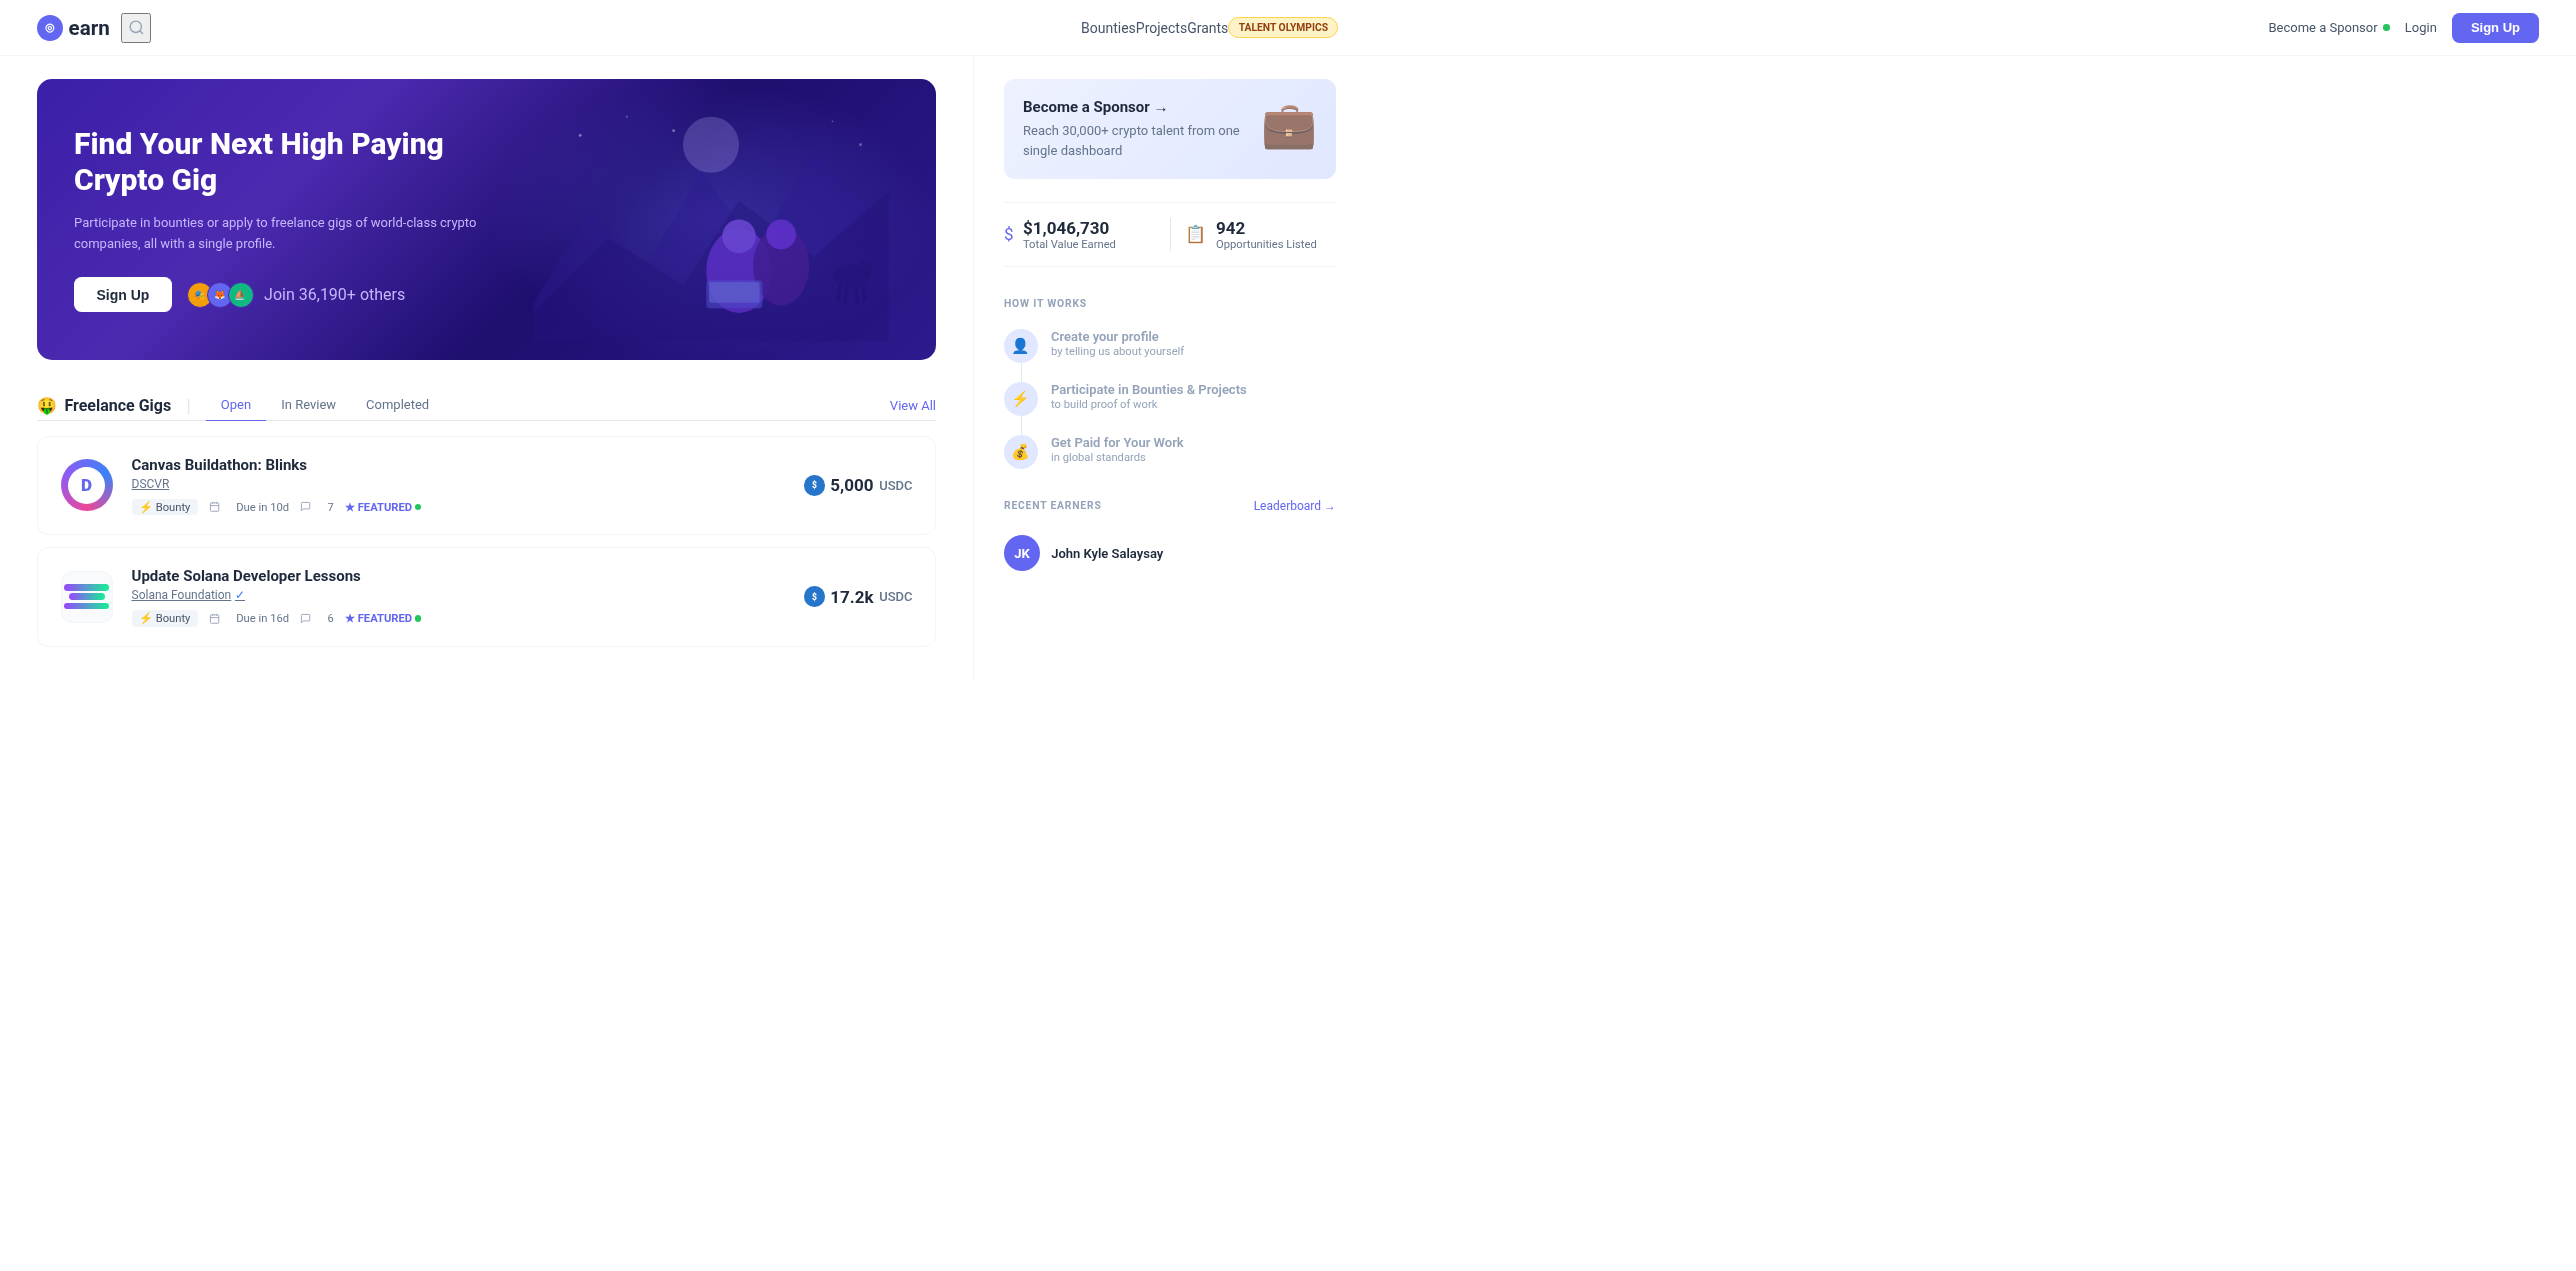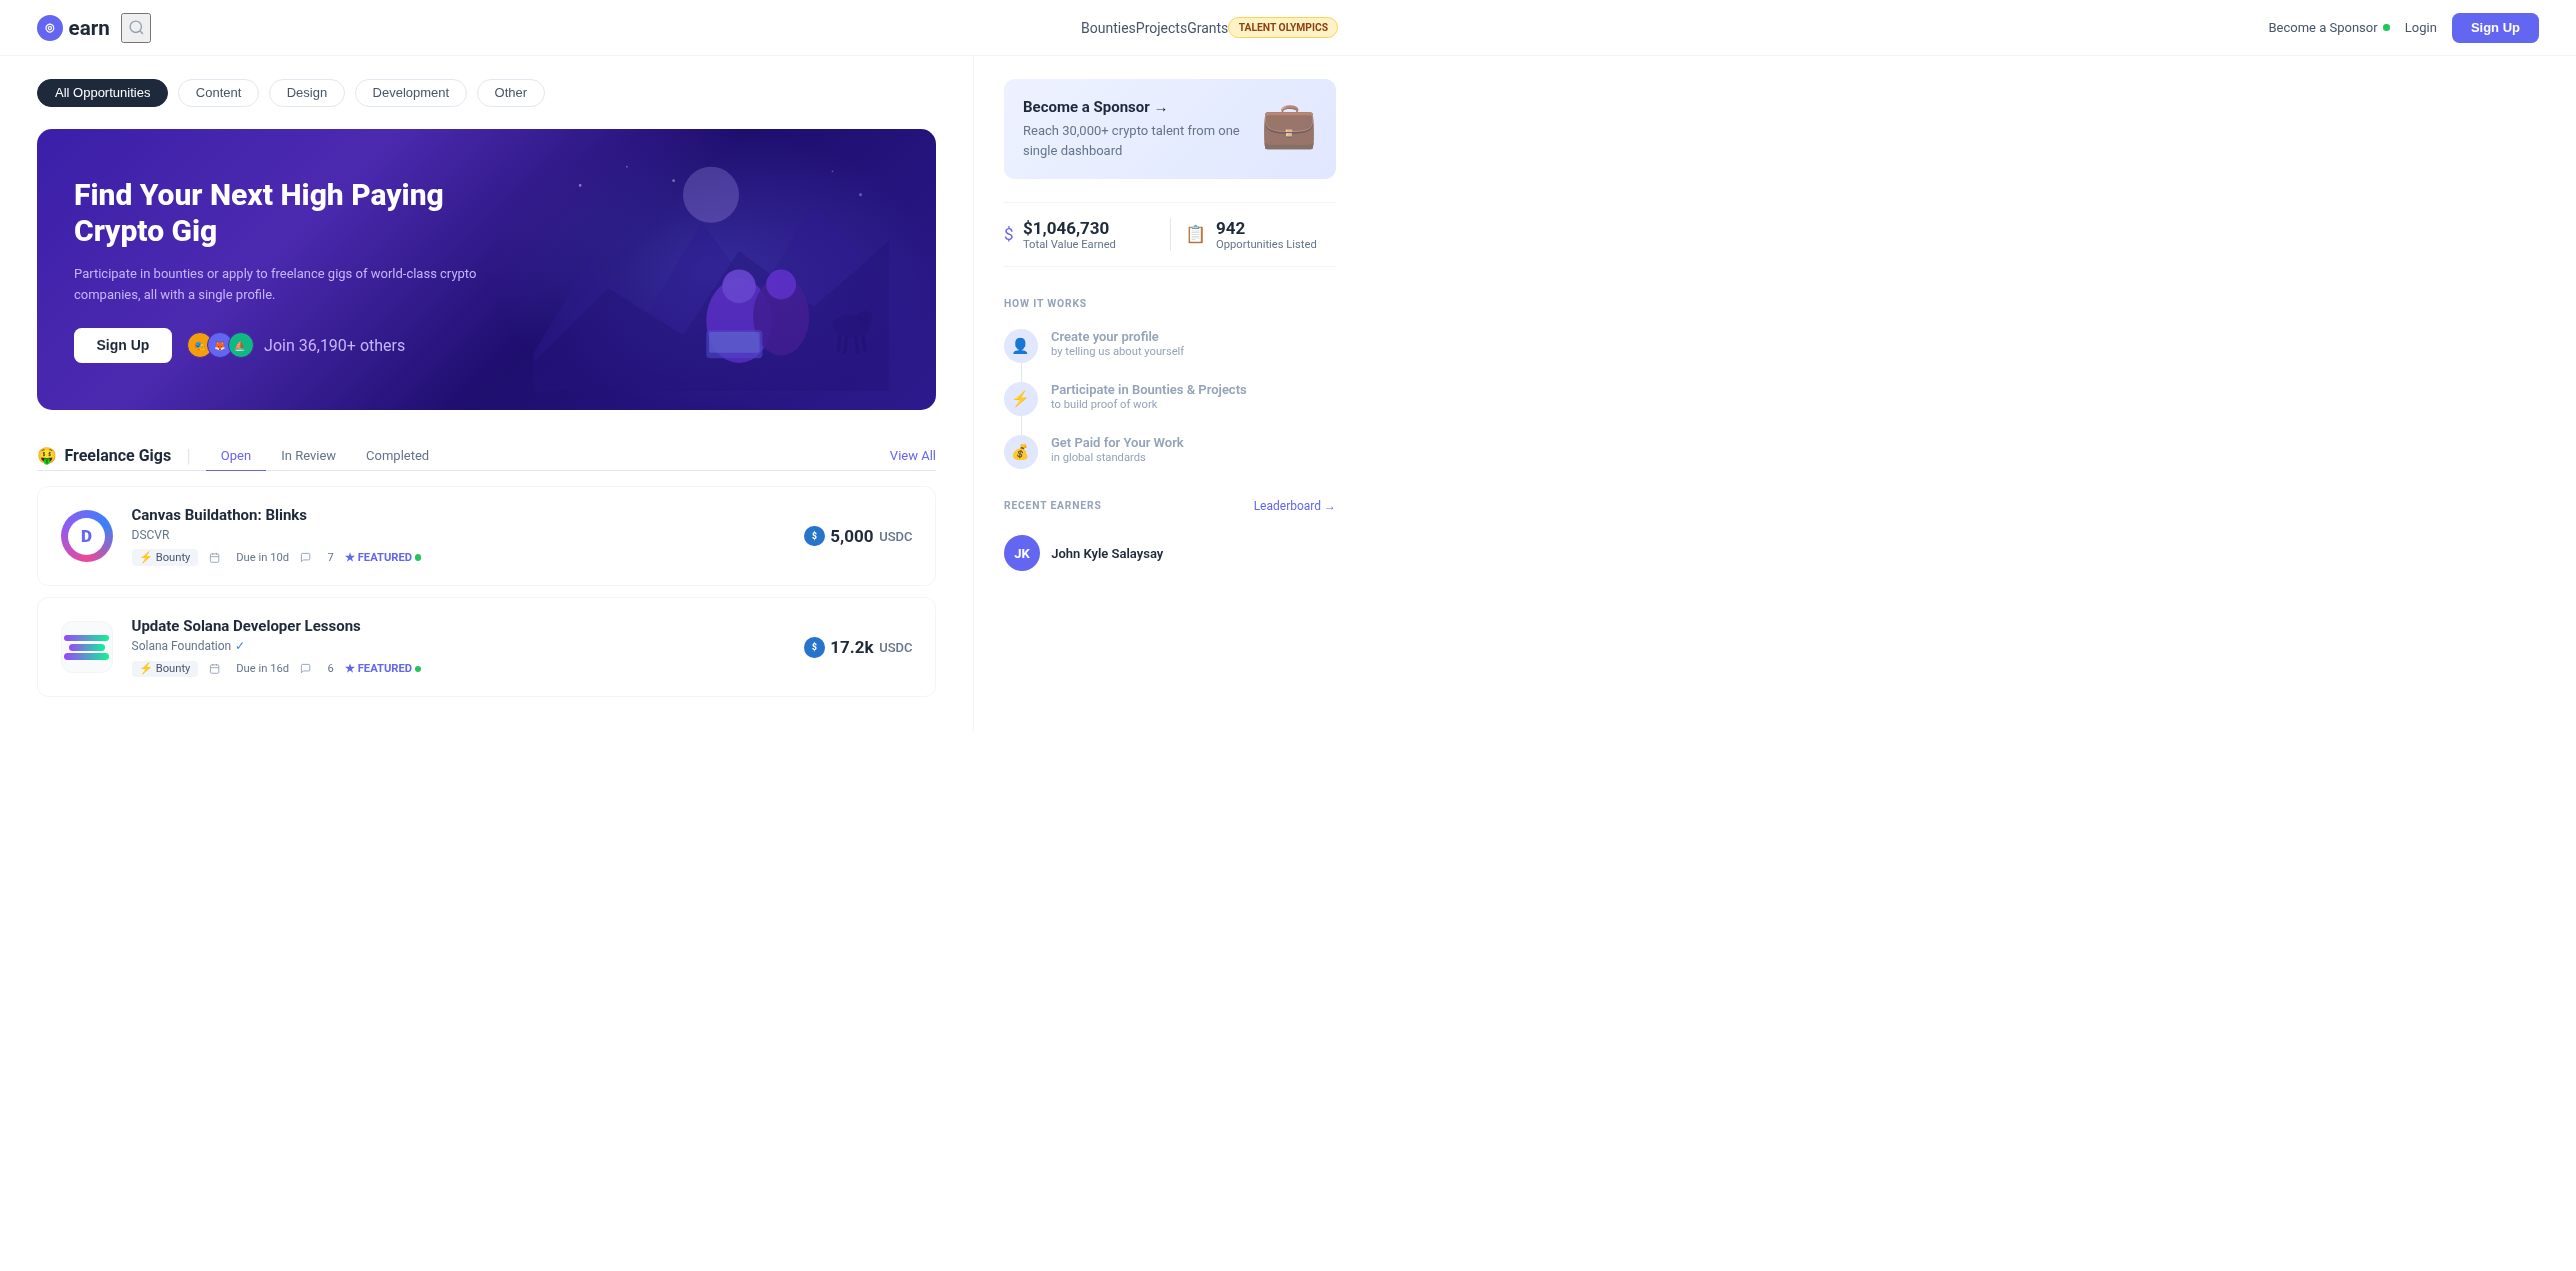--- a/index.html
+++ b/index.html
@@ -74,21 +74,21 @@
     .gig-logo { width: 52px; height: 52px; border-radius: 11.2px; flex-shrink: 0; display: flex; align-items: center; justify-content: center; }
     .gig-logo-dscvr { background: conic-gradient(from 180deg, #ec4899, #8b5cf6, #3b82f6, #ec4899); border-radius: 50%; width: 52px; height: 52px; display: flex; align-items: center; justify-content: center; }
     .gig-logo-inner { background: #fff; border-radius: 50%; width: 37px; height: 37px; display: flex; align-items: center; justify-content: center; color: #6366f1; font-weight: 900; font-size: 17px; }
     .gig-logo-solana { display: flex; flex-direction: column; gap: 2.8px; }
     .sol-bar { height: 6.6px; border-radius: 3.7px; }
     .sol-bar-1 { width: 45px; background: linear-gradient(90deg, #9945ff, #14f195); }
     .sol-bar-2 { width: 36px; background: linear-gradient(90deg, #9945ff, #14f195); margin-left: 4.7px; }
     .sol-bar-3 { width: 45px; background: linear-gradient(90deg, #9945ff, #14f195); }
     .gig-info { flex: 1; }
     .gig-title { font-size: 15px; font-weight: 700; color: #1e293b; margin-bottom: 3.7px; }
-    .gig-org { font-size: 12px; color: #64748b; margin-bottom: 7.5px; display: flex; align-items: center; gap: 3.7px; }
+    .gig-org { font-size: 12px; color: #64748b; margin-bottom: 7.5px; display: flex; align-items: center; gap: 3.7px; text-decoration: underline; }
     .verified-badge { color: #3b82f6; font-size: 12px; }
     .gig-meta { display: flex; align-items: center; gap: 11.2px; font-size: 11.2px; color: #64748b; }
     .meta-item { display: flex; align-items: center; gap: 16px; }
     .bounty-tag { background: #f1f5f9; color: #475569; border-radius: 3.7px; padding: 1.9px 7.5px; font-size: 11.2px; display: flex; align-items: center; gap: 2.8px; }
     .lightning { color: #f59e0b; }
     .featured-badge { color: #6366f1; font-weight: 700; font-size: 11.2px; display: flex; align-items: center; gap: 2.8px; }
     .live-dot { width: 6.6px; height: 6.6px; background: #22c55e; border-radius: 50%; display: inline-block; }
     .gig-reward { display: flex; flex-direction: column; align-items: flex-end; gap: 3.7px; }
     .reward-amount { font-size: 17px; font-weight: 700; color: #1e293b; display: flex; align-items: center; gap: 5.6px; }
     .usdc-icon { width: 20.6px; height: 20.6px; background: #2775ca; border-radius: 50%; display: flex; align-items: center; justify-content: center; color: #fff; font-size: 8.4px; font-weight: 900; }
@@ -160,27 +160,20 @@
     </div>
     <span class="login-btn">Login</span>
     <button class="signup-btn">Sign Up</button>
   </div>
 </header>
 
 <div class="main-layout">
 
   <div class="content-area">
 
-    <div class="filter-pills">
-      <button class="pill active">All Opportunities</button>
-      <button class="pill">Content</button>
-      <button class="pill">Design</button>
-      <button class="pill">Development</button>
-      <button class="pill">Other</button>
-    </div>
 
     <div class="hero">
       <div class="hero-content">
         <h1>Find Your Next High Paying Crypto Gig</h1>
         <p>Participate in bounties or apply to freelance gigs of world-class crypto companies, all with a single profile.</p>
         <div class="hero-actions">
           <button class="hero-signup-btn">Sign Up</button>
           <div style="display:flex;align-items:center;gap:9.4px;">
             <div class="avatar-stack">
               <div class="avatar-sm" style="background:#f59e0b;">🎭</div>

